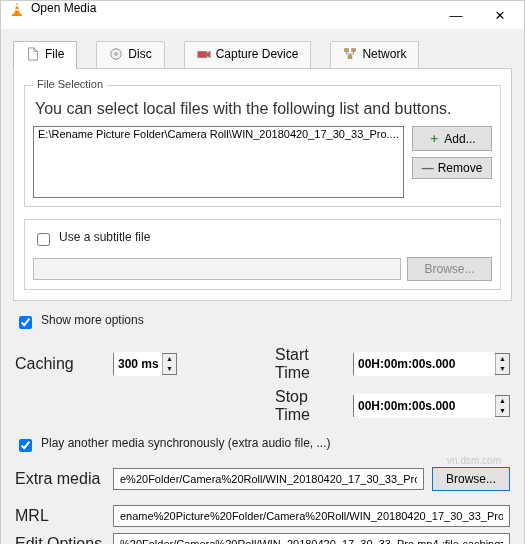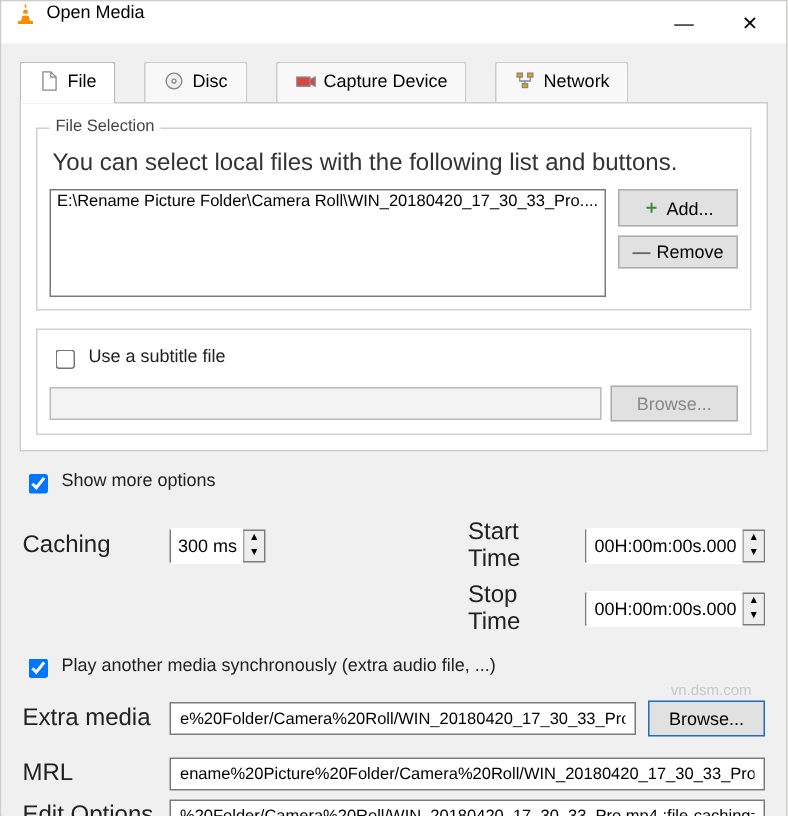--- a/index.html
+++ b/index.html
@@ -36,24 +36,24 @@
 .sub-browse { width: 85px; }
 
 .chk { display: flex; align-items: flex-start; gap: 6px; padding: 8px 4px 4px 4px; font-size: 12px; color: #222; }
 .chk input { width: 13px; height: 13px; }
 
 
 .opts { padding: 4px 14px 8px 14px; }
 .row { display: flex; align-items: center; gap: 8px; margin: 6px 0; }
 .lbl { width: 90px; font-size: 16px; color: #222; }
 .spin { display: flex; align-items: center; border: 1px solid #7a7a7a; height: 22px; background: #fff; }
-.spin input { border: none; width: 48px; text-align: right; padding: 12px 4px; height: 20px; font-size: 12px; outline: none; }
+.spin input { border: none; width: 48px; text-align: right; padding: 12px 4px; height: 20px; font-size: 12px; outline: none; font-weight: bold; }
 .spin .arrows { display: flex; flex-direction: column; }
 .spin .arrows div { width: 14px; height: 10px; border-left: 1px solid #aaa; font-size: 7px; line-height: 9px; text-align: center; background: #eee; cursor: default; }
-.time-spin input { width: 104px; text-align: right; }
+.time-spin input { width: 141px; text-align: left; }
 .spacer { flex: 1; }
 .txt { flex: 1; border: 1px solid #7a7a7a; height: 22px; padding: 0 6px; font-size: 11px; background: #fff; overflow: hidden; white-space: nowrap; }
 .browse2 { width: 78px; border: 1px solid #1e6fbb; background: #e1e1e1; padding: 4px 6px; font-size: 12px; text-align: center; }
 
 
 .bottom { padding: 10px 14px; display: flex; justify-content: flex-end; gap: 6px; background: #f0f0f0; }
 .watermark { position:absolute; right:24px; bottom:78px; font-size:10px; color:#c8c8c8; }
 </style>
 </head>
 <body>

